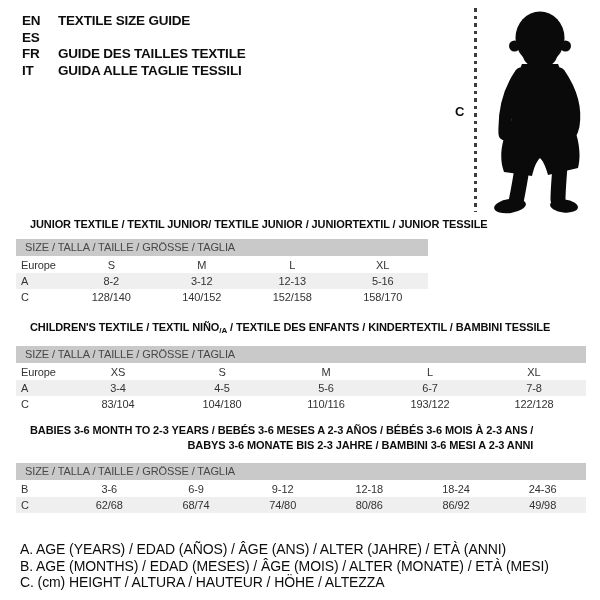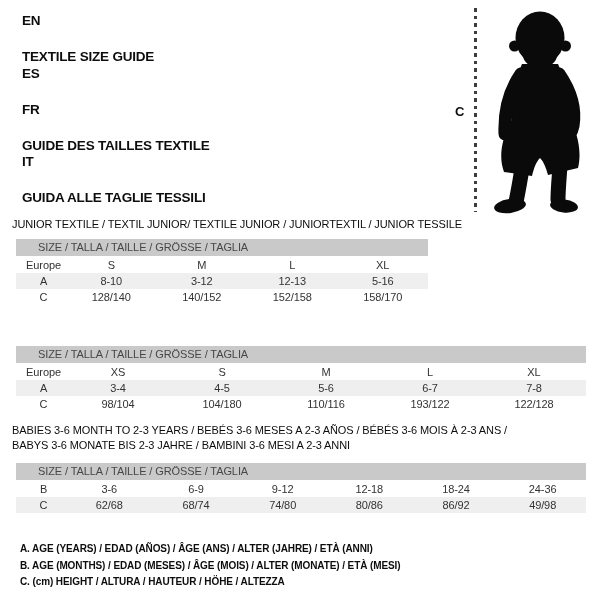--- a/index.html
+++ b/index.html
@@ -10,43 +10,43 @@
     --silhouette:#0a0a0a;
   }
   *{margin:0;padding:0;box-sizing:border-box;}
   html,body{background:#ffffff;}
   .page{
     position:relative;width:600px;height:600px;background:#fff;overflow:hidden;
     font-family:"Liberation Sans",sans-serif;color:var(--text_dark);
   }
   
   .lang-list{position:absolute;left:22px;top:13px;}
-  .lang-row{display:flex;line-height:16.6px;font-size:13.5px;font-weight:bold;color:var(--title_black);letter-spacing:-0.2px;white-space:nowrap;flex-direction:column;}
+  .lang-row{display:flex;line-height:16.6px;font-size:13.5px;font-weight:bold;color:var(--title_black);letter-spacing:-0.2px;white-space:nowrap;}
   .lang-code{width:36px;flex:0 0 36px;}
   
   .dash-line{position:absolute;left:474px;top:8px;width:2.5px;height:204px;
     background:repeating-linear-gradient(to bottom,#3d3d3d 0 3.5px,transparent 3.5px 7.5px);}
   .figure-label{position:absolute;left:455px;top:104px;font-size:13px;font-weight:bold;color:var(--title_black);}
   .baby-svg{position:absolute;left:488px;top:10px;}
   .baby-svg .solid{fill:var(--silhouette);}
   .baby-svg .limb{fill:none;stroke:var(--silhouette);stroke-linecap:round;}
   
-  .sec-title{position:absolute;left:12px;font-size:11px;font-weight:normal;color:var(--title_black);letter-spacing:-0.1px;white-space:nowrap;line-height:15px;}
+  .sec-title{position:absolute;left:30px;font-size:11px;font-weight:bold;color:var(--title_black);letter-spacing:-0.1px;white-space:nowrap;line-height:15px;text-align:right;}
   .subscript{font-size:8px;vertical-align:-2px;}
   .table-block{position:absolute;left:16px;}
-  .size-bar{height:17px;line-height:17px;background:var(--bar_bg);color:#474747;font-size:11px;padding-left:22px;letter-spacing:-0.1px;}
+  .size-bar{height:17px;line-height:17px;background:var(--bar_bg);color:#474747;font-size:11px;padding-left:9px;letter-spacing:-0.1px;}
   table.size-table{border-collapse:collapse;table-layout:fixed;width:100%;margin-top:1px;}
   table.size-table td{height:16px;font-size:11px;color:var(--text_dark);text-align:center;padding:0;letter-spacing:-0.1px;}
-  table.size-table td.lab{text-align:center;padding-left:5px;}
+  table.size-table td.lab{text-align:left;padding-left:5px;}
   tr.stripe td{background:var(--stripe_bg);}
   .w-junior{width:412px;}
   .w-full{width:570px;}
   
   .footnotes{position:absolute;left:20px;top:541px;}
-  .footnote{font-size:10px;font-weight:bold;color:var(--title_black);line-height:16.5px;letter-spacing:-0.1px;white-space:nowrap;}
+  .footnote{font-size:14px;font-weight:normal;color:var(--title_black);line-height:16.5px;letter-spacing:-0.1px;white-space:nowrap;}
 </style>
 </head>
 <body>
 
 <div class="page">
 
   <div class="lang-list">
     <div class="lang-row">
       <span class="lang-code">EN</span>
       <span class="lang-title">TEXTILE SIZE GUIDE</span>
@@ -97,36 +97,39 @@
       <tbody>
       <tr>
         <td class="lab">Europe</td>
         <td>S</td>
         <td>M</td>
         <td>L</td>
         <td>XL</td>
       </tr>
       <tr class="stripe">
         <td class="lab">A</td>
-        <td>8-10</td>
+        <td>8-2</td>
         <td>3-12</td>
         <td>12-13</td>
         <td>5-16</td>
       </tr>
       <tr>
         <td class="lab">C</td>
         <td>128/140</td>
         <td>140/152</td>
         <td>152/158</td>
         <td>158/170</td>
       </tr>
       </tbody>
     </table>
   </div>
 
+  <div class="sec-title" style="top:320px;">
+    <span>CHILDREN'S TEXTILE / TEXTIL NIÑO</span><span class="subscript">/A</span><span> / TEXTILE DES ENFANTS / KINDERTEXTIL / BAMBINI TESSILE</span>
+  </div>
   <div class="table-block w-full" style="top:346px;">
     <div class="size-bar">SIZE / TALLA / TAILLE / GRÖSSE / TAGLIA</div>
     <table class="size-table">
       <colgroup>
           <col style="width:50px">
           <col>
           <col>
           <col>
           <col>
           <col>
@@ -143,21 +146,21 @@
       <tr class="stripe">
         <td class="lab">A</td>
         <td>3-4</td>
         <td>4-5</td>
         <td>5-6</td>
         <td>6-7</td>
         <td>7-8</td>
       </tr>
       <tr>
         <td class="lab">C</td>
-        <td>98/104</td>
+        <td>83/104</td>
         <td>104/180</td>
         <td>110/116</td>
         <td>193/122</td>
         <td>122/128</td>
       </tr>
       </tbody>
     </table>
   </div>
 
   <div class="sec-title" style="top:423px;">

